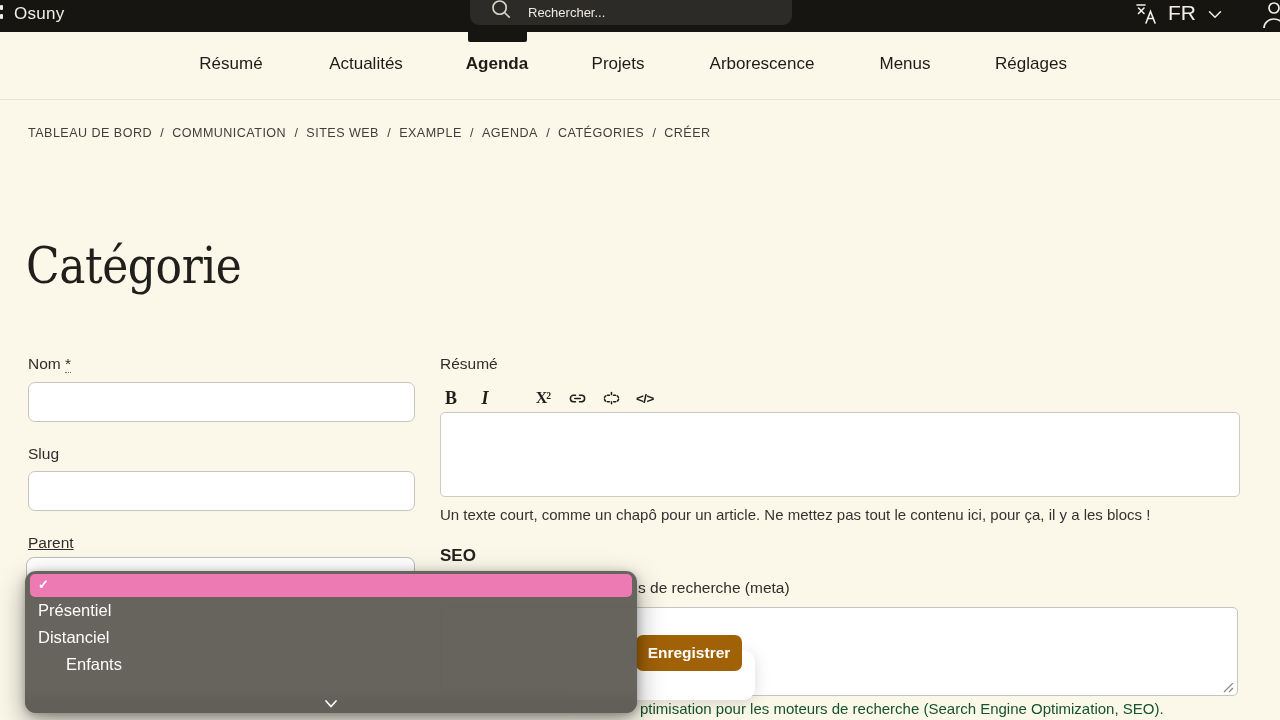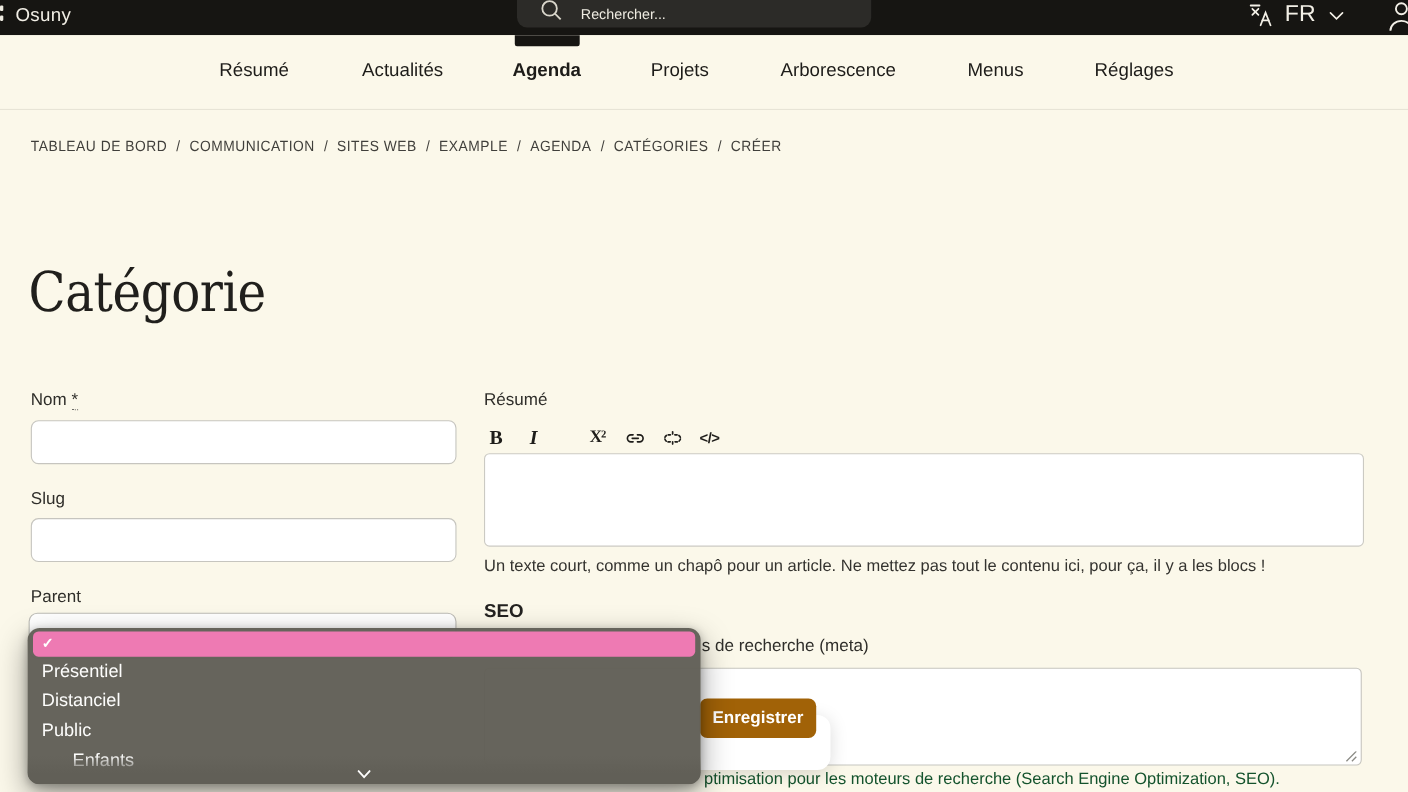--- a/index.html
+++ b/index.html
@@ -44,21 +44,21 @@
   
   .flabel{position:absolute;font-size:15.5px;color:#2f2e2a;}
   .req{border-bottom:1px dotted #6b6a65;}
   .tinput{position:absolute;background:#fff;border:1px solid #c6c5bf;border-radius:7px;box-sizing:border-box;
           font-size:15px;color:#222;padding:4px 10px;font-family:"Liberation Sans",sans-serif;}
 
   .nom-label{left:28px;top:355px;}
   .nom-input{left:28px;top:382px;width:387px;height:40px;}
   .slug-label{left:28px;top:445px;}
   .slug-input{left:28px;top:471px;width:387px;height:40px;}
-  .parent-label{left:28px;top:534px;}
+  .parent-label{left:28px;top:534px;text-decoration:underline;}
   .parent-select{position:absolute;left:26px;top:557px;width:389px;height:42px;background:#fff;
                  border:1px solid #bdbcb6;border-radius:8px;box-sizing:border-box;z-index:5;cursor:pointer;}
 
   
   .resume-label{left:440px;top:355px;}
   .toolbar{position:absolute;left:441px;top:386px;display:flex;gap:14px;align-items:center;height:24px;}
   .tbtn{width:20px;height:22px;display:flex;align-items:center;justify-content:center;cursor:pointer;
         color:#1e1d1a;}
   .tb-bold{font-family:"Liberation Serif",serif;font-weight:700;font-size:18px;}
   .tb-italic{font-family:"Liberation Serif",serif;font-style:italic;font-weight:600;font-size:18px;}
@@ -227,21 +227,20 @@
   <button class="save-btn">Enregistrer</button>
 
   <div class="dropdown">
     <div class="dd-selected">
       <span class="dd-check">✓</span>
       <span></span>
     </div>
     <div class="dd-items">
       <div class="dd-item">Présentiel</div>
       <div class="dd-item">Distanciel</div>
-      <div class="dd-item">Public</div>
       <div class="dd-item indent">Enfants</div>
     </div>
     <div class="dd-fade"></div>
     <span class="dd-scroll">
       <svg width="14" height="10" viewBox="0 0 14 10" fill="none" stroke="#fdfdfc" stroke-width="1.7" stroke-linecap="round">
         <polyline points="2,2 7,7.5 12,2"></polyline>
       </svg>
     </span>
   </div>
 

